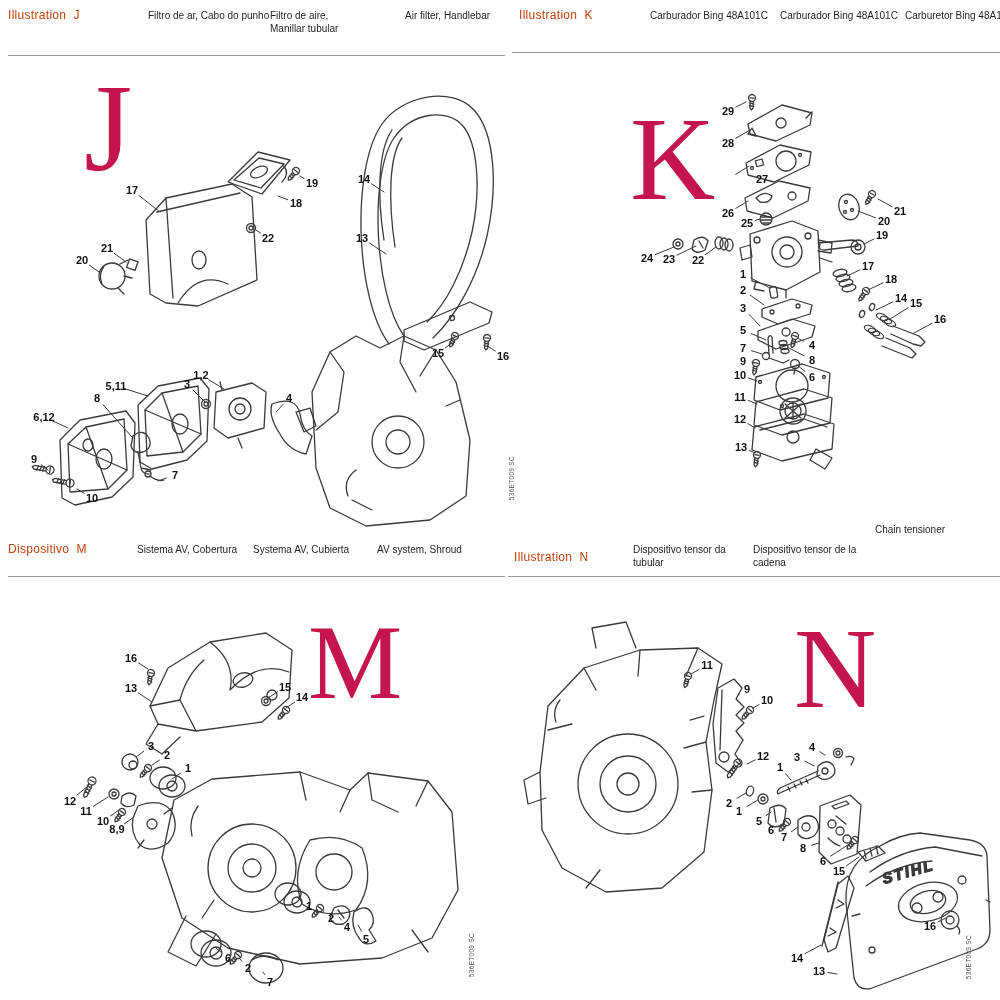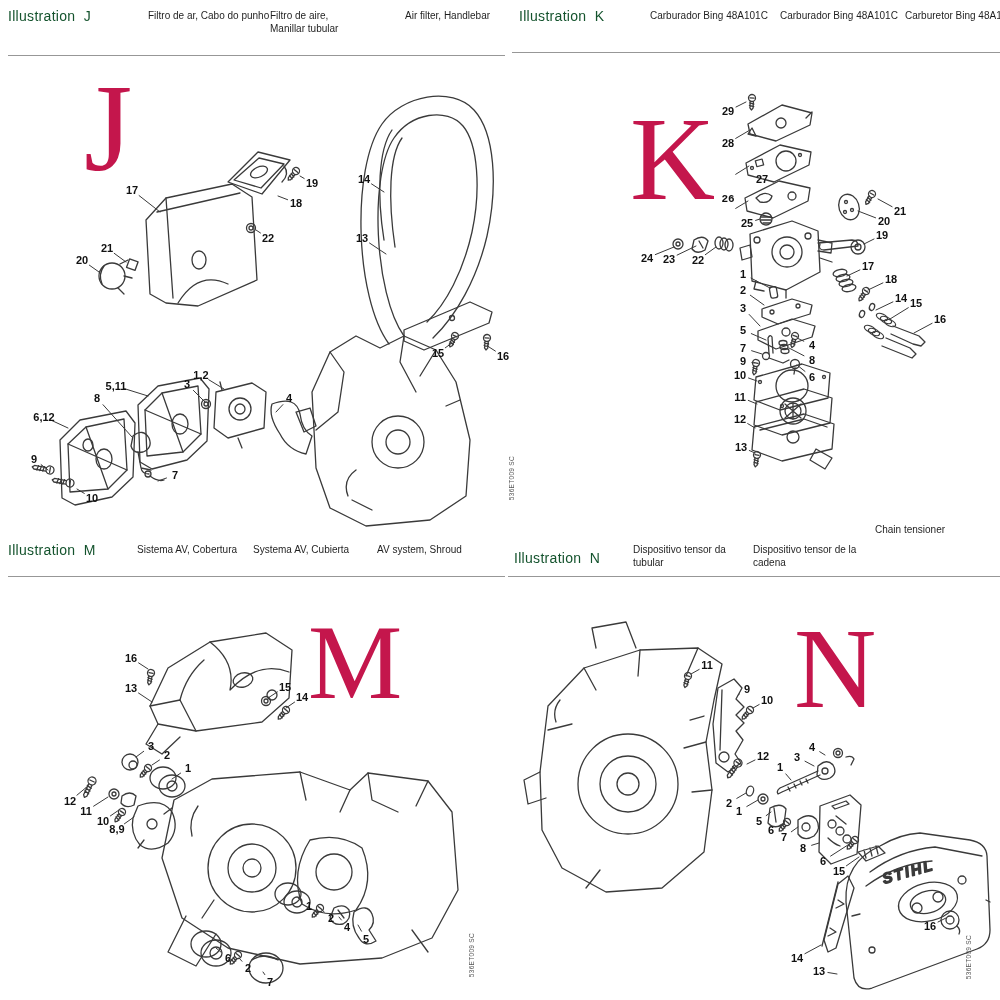--- a/index.html
+++ b/index.html
@@ -3,21 +3,21 @@
 <meta charset="utf-8">
 <style>
   :root { --accent:#C4164C; --ink:#333333; --rule:#979797; }
   html,body { margin:0; padding:0; background:#ffffff; }
   #page {
     position:relative; width:1000px; height:1000px; overflow:hidden;
     background:#ffffff; color:#222;
     font-family:"Liberation Sans", sans-serif;
   }
   .hdr-title {
-    position:absolute; font-size:14px; color:#14532d;
+    position:absolute; font-size:12px; color:#c2410c;
     white-space:pre; letter-spacing:.3px;
   }
   .cap { position:absolute; font-size:10px; line-height:13px; color:#1f1f1f; white-space:nowrap; }
   .rule { position:absolute; height:1px; background:var(--rule); }
   .letter {
     position:absolute; font-family:"Liberation Serif", serif;
     color:var(--accent); line-height:.82; font-weight:400;
   }
   .letter-j { left:84px;  top:78px;  font-size:124px; }
   .letter-k { left:630px; top:112px; font-size:118px; }
@@ -405,21 +405,21 @@
     <div>Carburador Bing 48A101C</div>
   </div>
   <div class="cap" style="left:780px;top:9px">
     <div>Carburador Bing 48A101C</div>
   </div>
   <div class="cap" style="left:905px;top:9px">
     <div>Carburetor Bing 48A101C</div>
   </div>
   <div class="rule" style="left:512px;top:52px;width:488px"></div>
 
-  <div class="hdr-title" style="left:8px;top:542px">Illustration  M</div>
+  <div class="hdr-title" style="left:8px;top:542px">Dispositivo  M</div>
   <div class="cap" style="left:137px;top:543px">
     <div>Sistema AV, Cobertura</div>
   </div>
   <div class="cap" style="left:253px;top:543px">
     <div>Systema AV, Cubierta</div>
   </div>
   <div class="cap" style="left:377px;top:543px">
     <div>AV system, Shroud</div>
   </div>
   <div class="rule" style="left:8px;top:576px;width:497px"></div>
@@ -463,21 +463,21 @@
       <div class="callout" style="left: 289px; top: 398px;">4</div>
       <div class="callout" style="left: 116px; top: 386px;">5,11</div>
       <div class="callout" style="left: 97px; top: 398px;">8</div>
       <div class="callout" style="left: 44px; top: 417px;">6,12</div>
       <div class="callout" style="left: 34px; top: 459px;">9</div>
       <div class="callout" style="left: 92px; top: 498px;">10</div>
       <div class="callout" style="left: 175px; top: 475px;">7</div>
       <div class="callout" style="left: 728px; top: 111px;">29</div>
       <div class="callout" style="left: 728px; top: 143px;">28</div>
       <div class="callout" style="left: 762px; top: 179px;">27</div>
-      <div class="callout" style="left: 728px; top: 199px; font-family: Liberation Mono, monospace;">26</div>
+      <div class="callout" style="left: 728px; top: 213px;">26</div>
       <div class="callout" style="left: 747px; top: 223px;">25</div>
       <div class="callout" style="left: 900px; top: 211px;">21</div>
       <div class="callout" style="left: 884px; top: 221px;">20</div>
       <div class="callout" style="left: 882px; top: 235px;">19</div>
       <div class="callout" style="left: 647px; top: 258px;">24</div>
       <div class="callout" style="left: 669px; top: 259px;">23</div>
       <div class="callout" style="left: 698px; top: 260px;">22</div>
       <div class="callout" style="left: 868px; top: 266px;">17</div>
       <div class="callout" style="left: 891px; top: 279px;">18</div>
       <div class="callout" style="left: 743px; top: 274px;">1</div>

